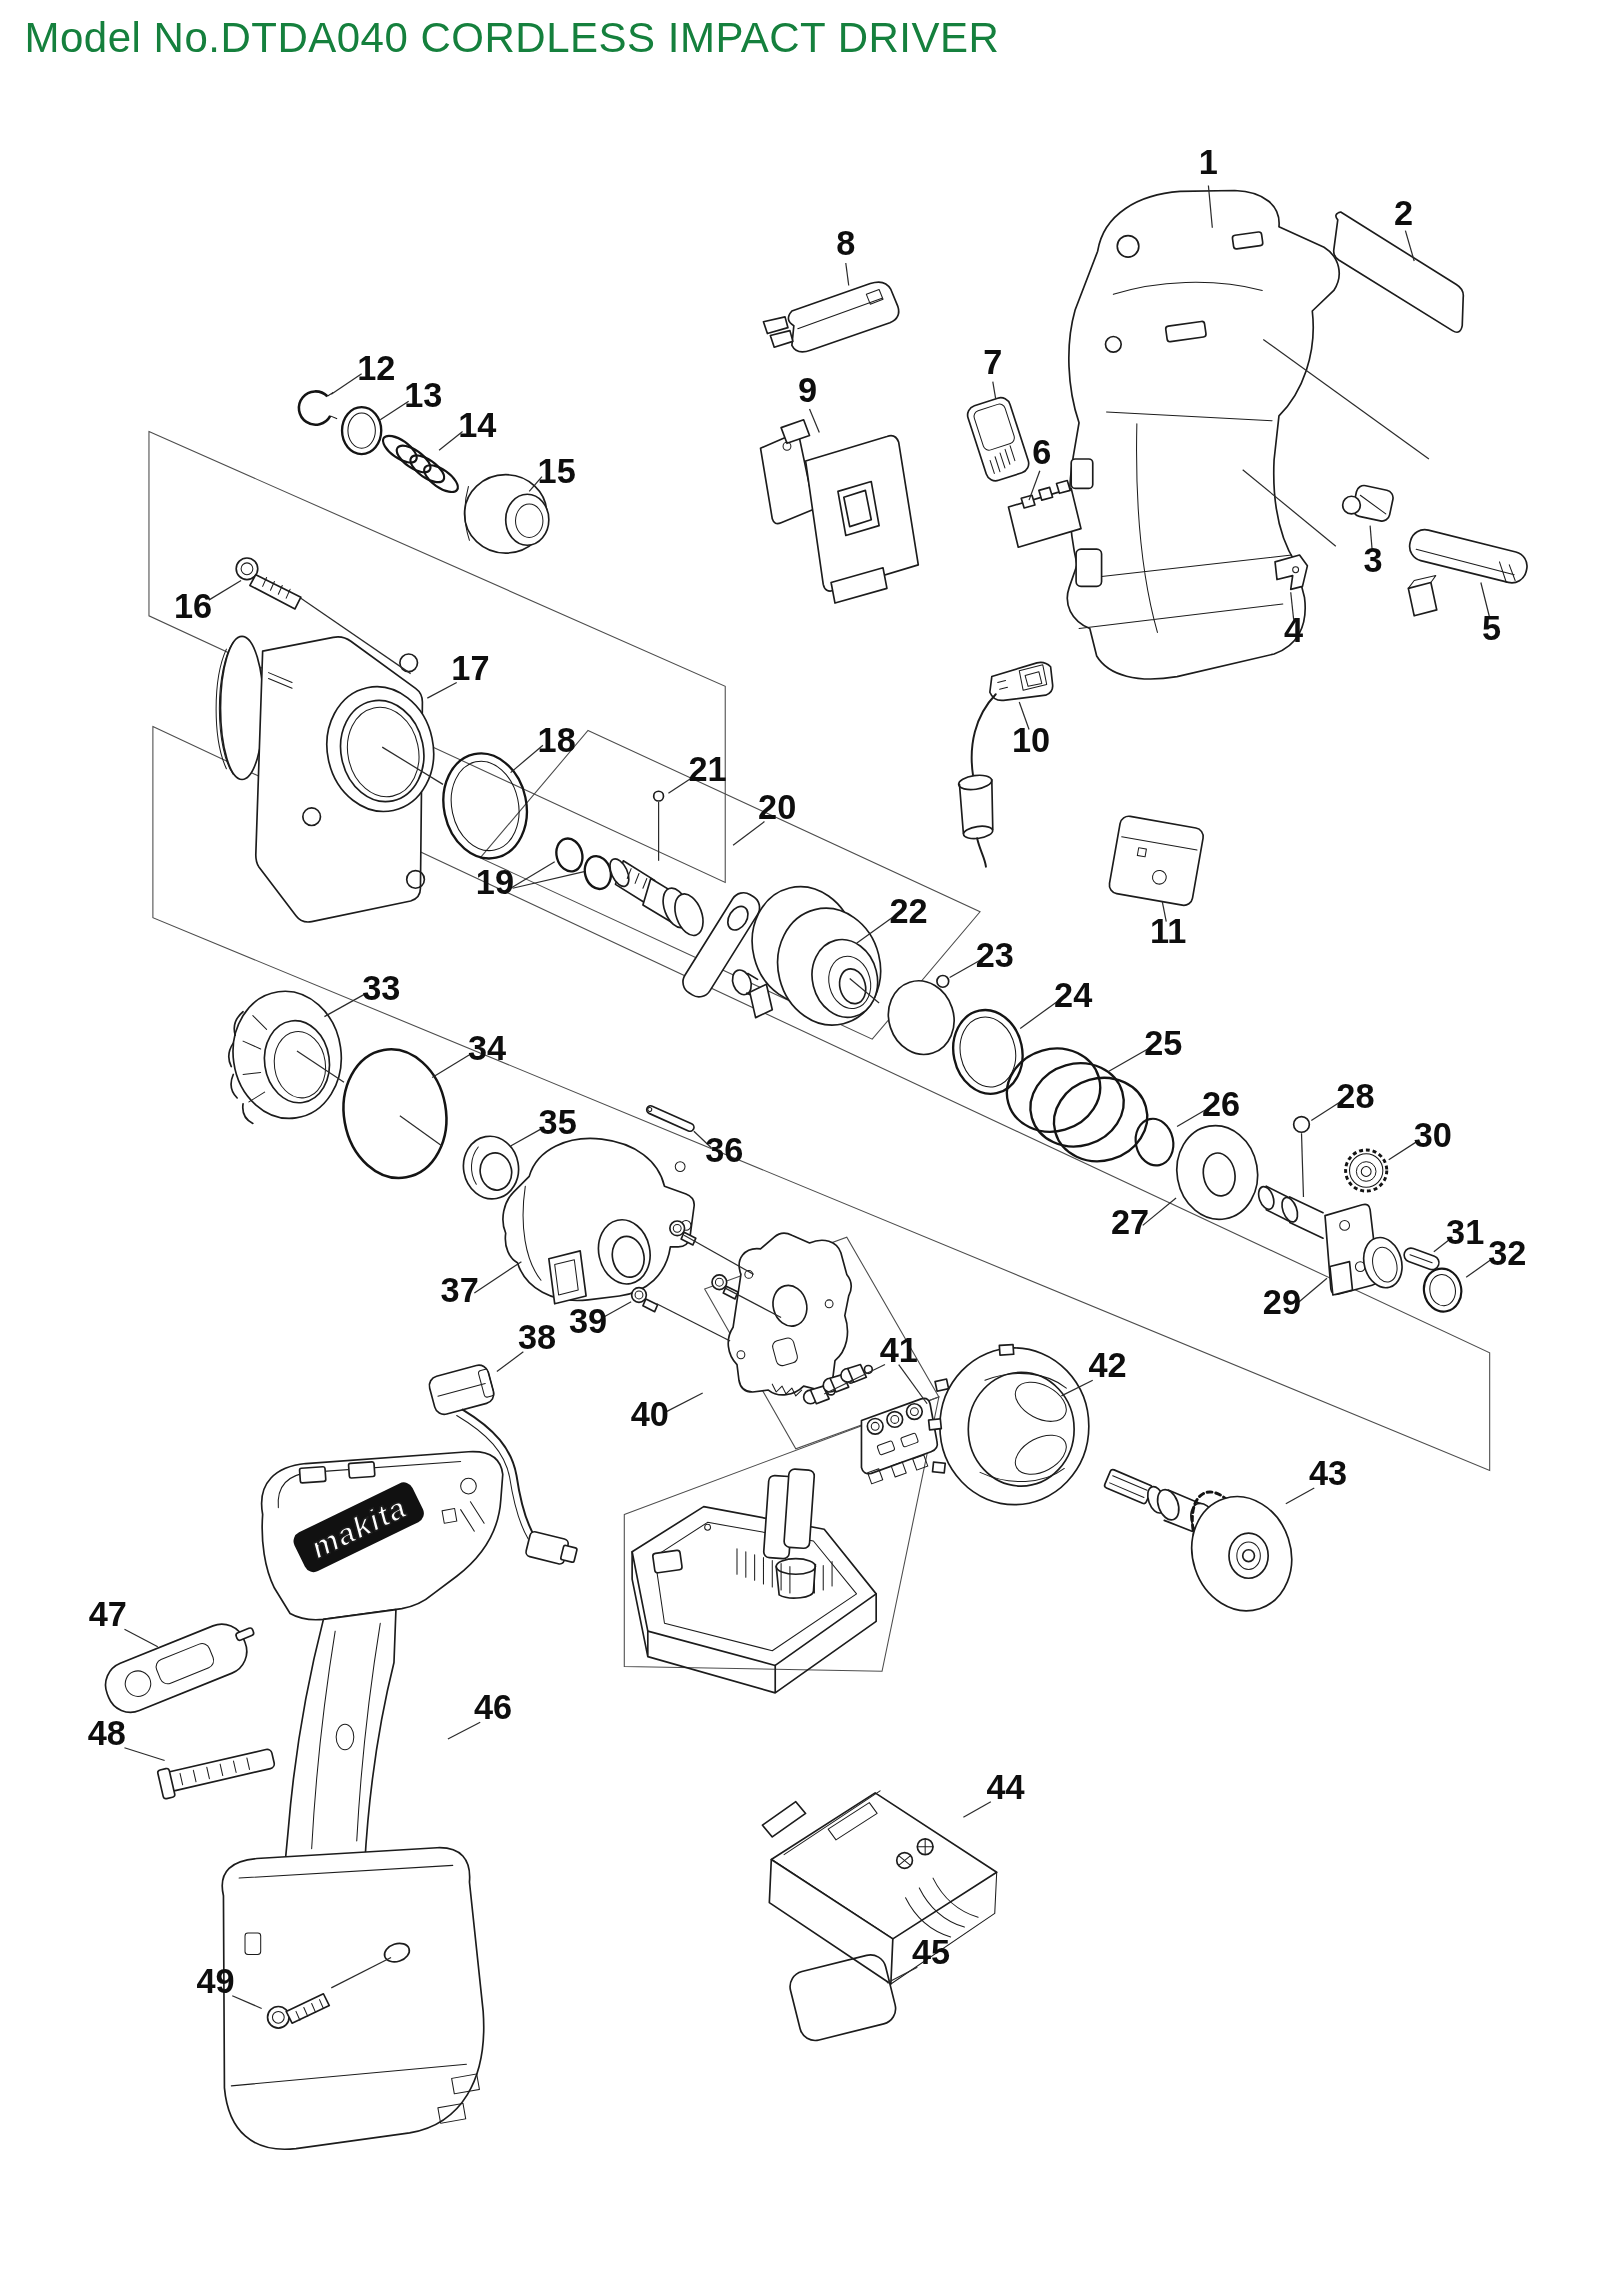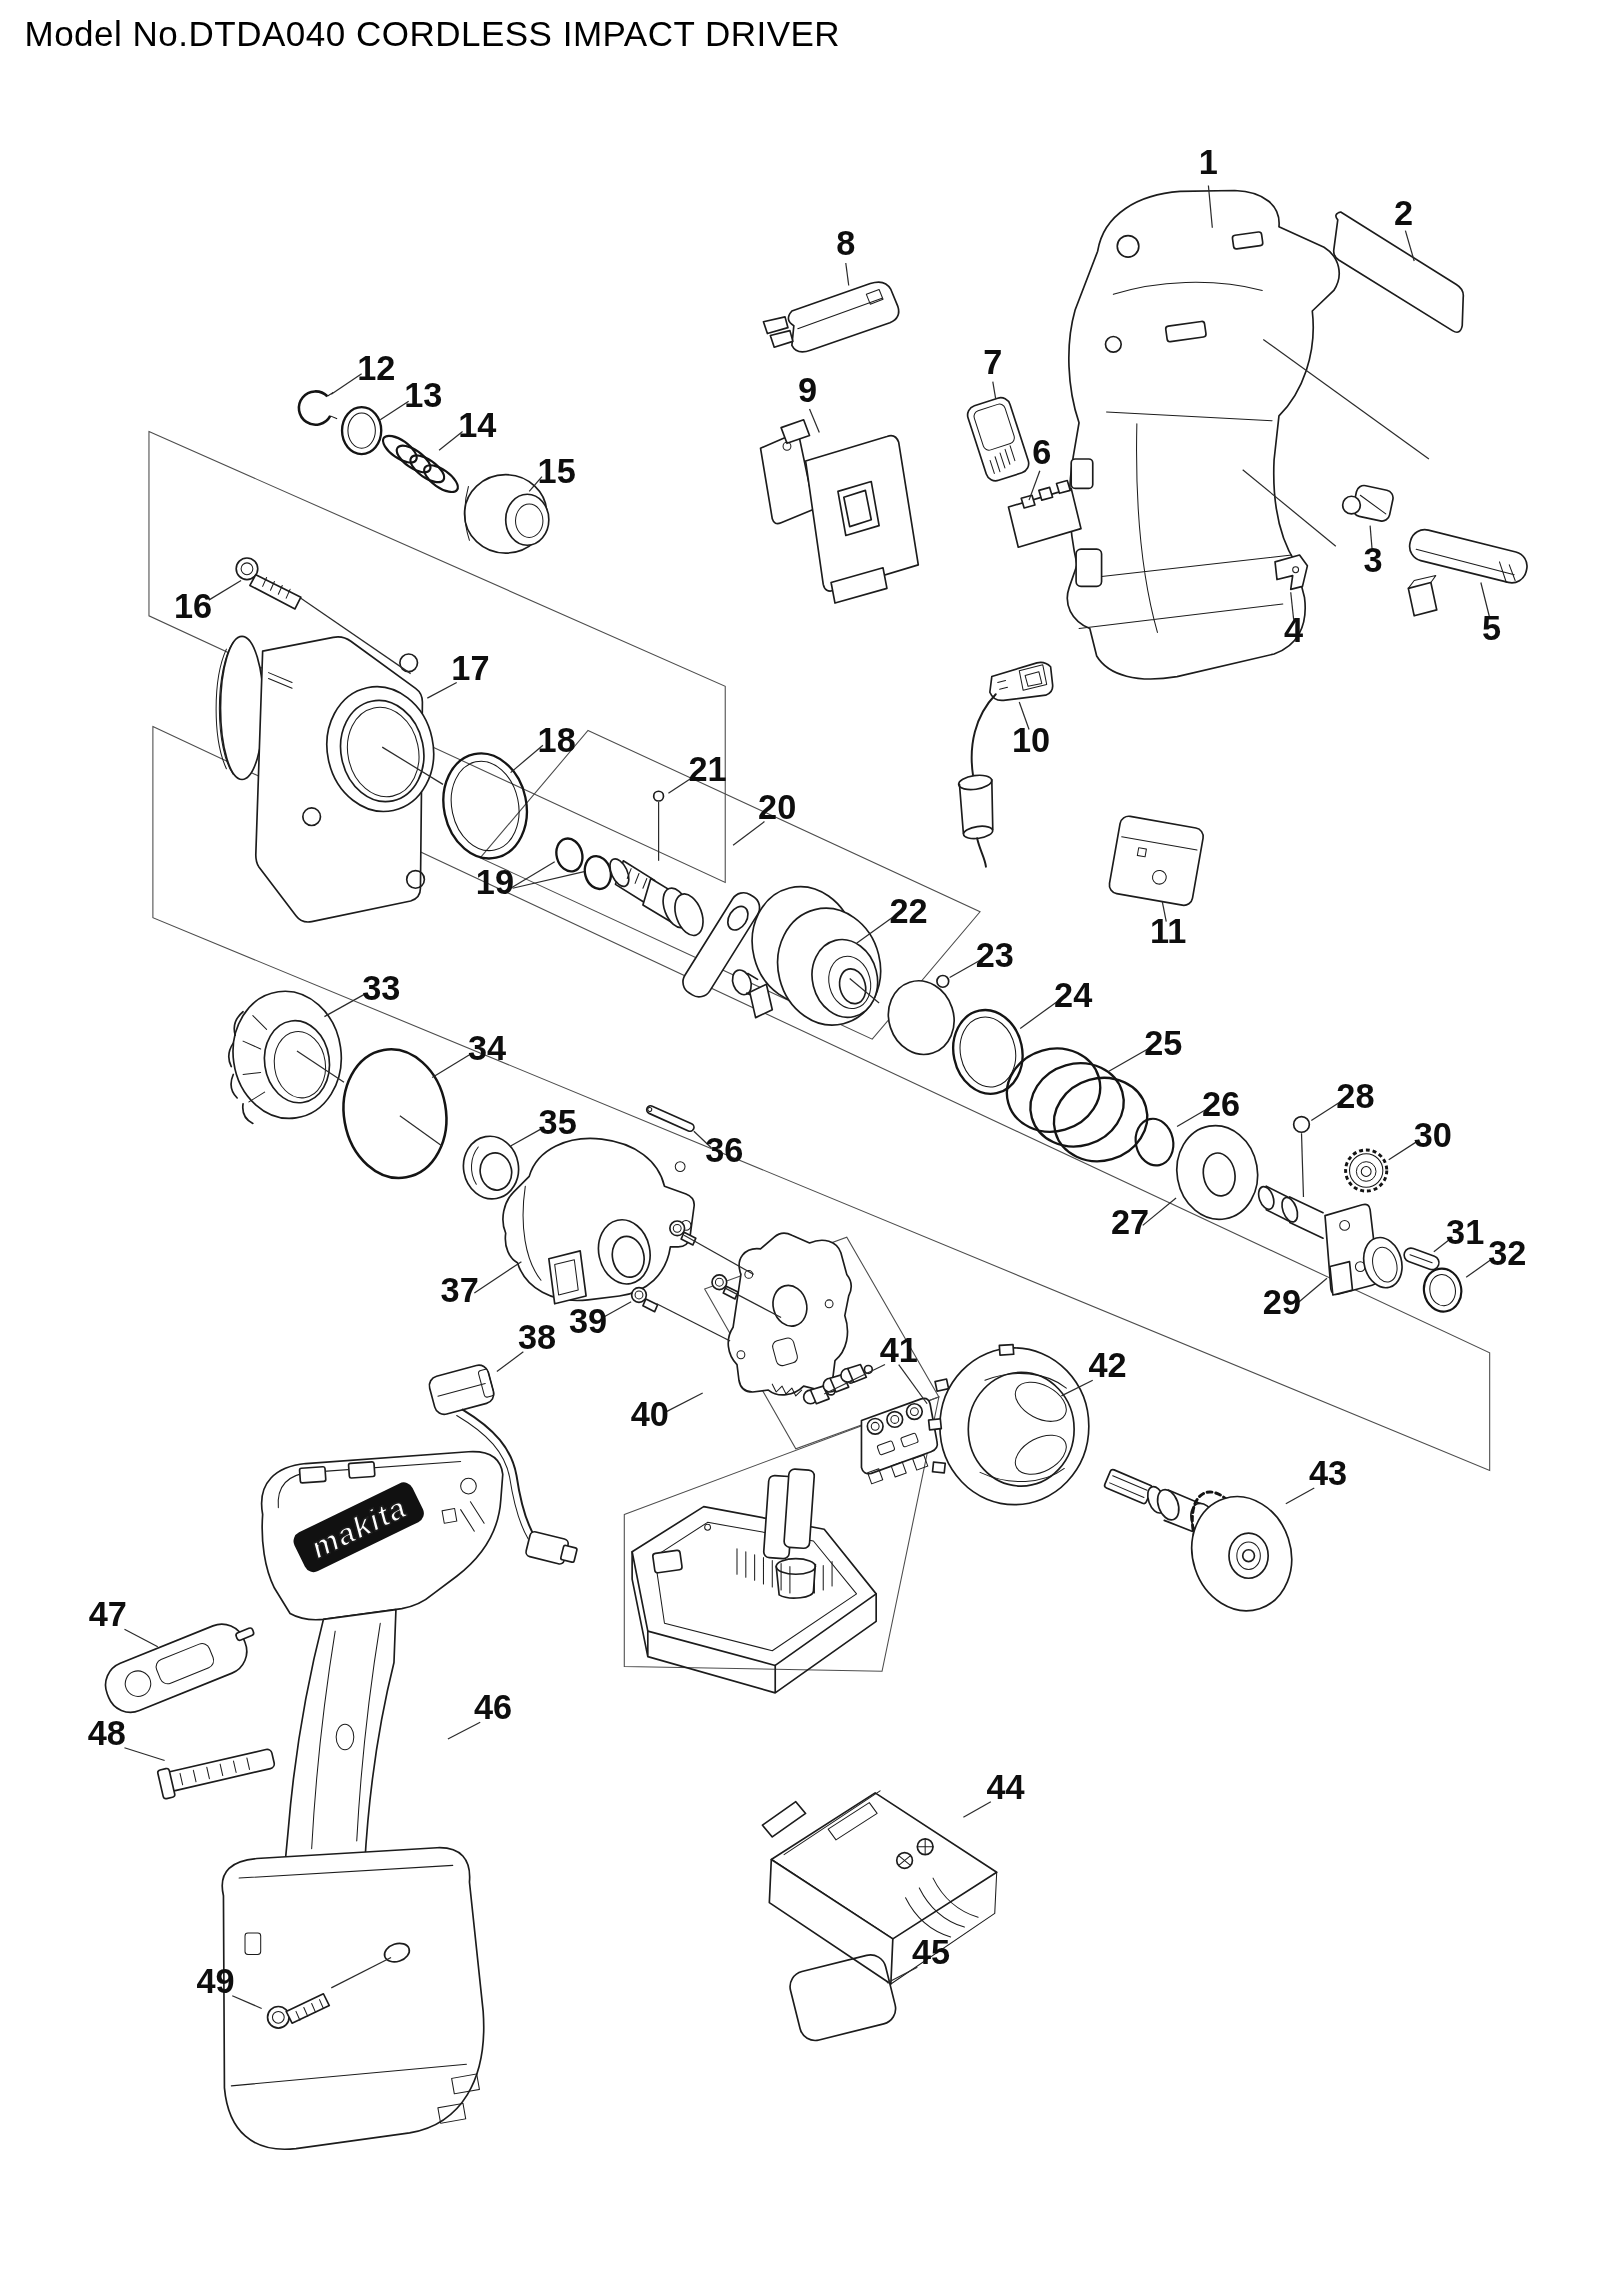--- a/index.html
+++ b/index.html
@@ -1,19 +1,19 @@
 <!DOCTYPE html>
 <html><head>
 <meta charset="utf-8">
 <style>
   html,body{margin:0;padding:0;background:#ffffff;}
   .page{position:relative;width:1621px;height:2293px;background:#ffffff;overflow:hidden;
         font-family:"Liberation Sans",sans-serif;}
-  .title{position:absolute;left:24.5px;top:13.7px;margin:0;font-size:35px;font-weight:400;
-         color:#000000;letter-spacing:0.5px;font-family:"Liberation Sans",sans-serif;}
+  .title{position:absolute;left:24.5px;top:13.7px;margin:0;font-size:42px;font-weight:400;
+         color:#15803d;letter-spacing:0.5px;font-family:"Liberation Sans",sans-serif;}
   svg{position:absolute;left:0;top:0;}
   .part{stroke:#1c1c1c;stroke-width:1.7;fill:#fff;stroke-linejoin:round;stroke-linecap:round;}
   .thin{stroke-width:1.05;}
   .ring{fill:none;stroke:#141414;}
   .nofill{fill:none;}
   .dark{fill:#111;stroke:none;}
   .gbox{fill:none;stroke:#4d4d4d;stroke-width:1.1;}
   .leader{stroke:#2b2b2b;stroke-width:1.25;fill:none;}
   .plabel{font-family:"Liberation Sans",sans-serif;font-size:35px;font-weight:600;
           fill:#0e0e0e;text-anchor:middle;}

